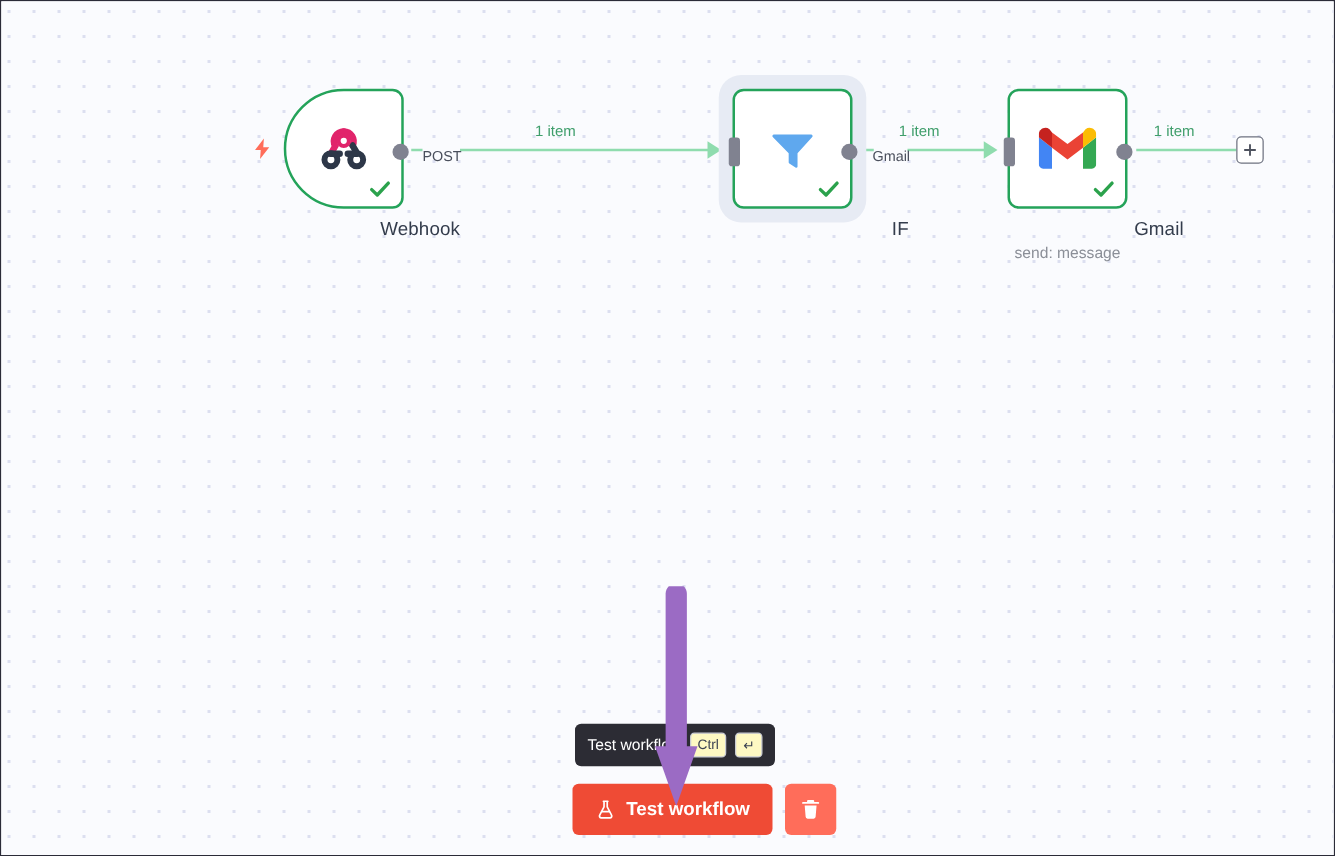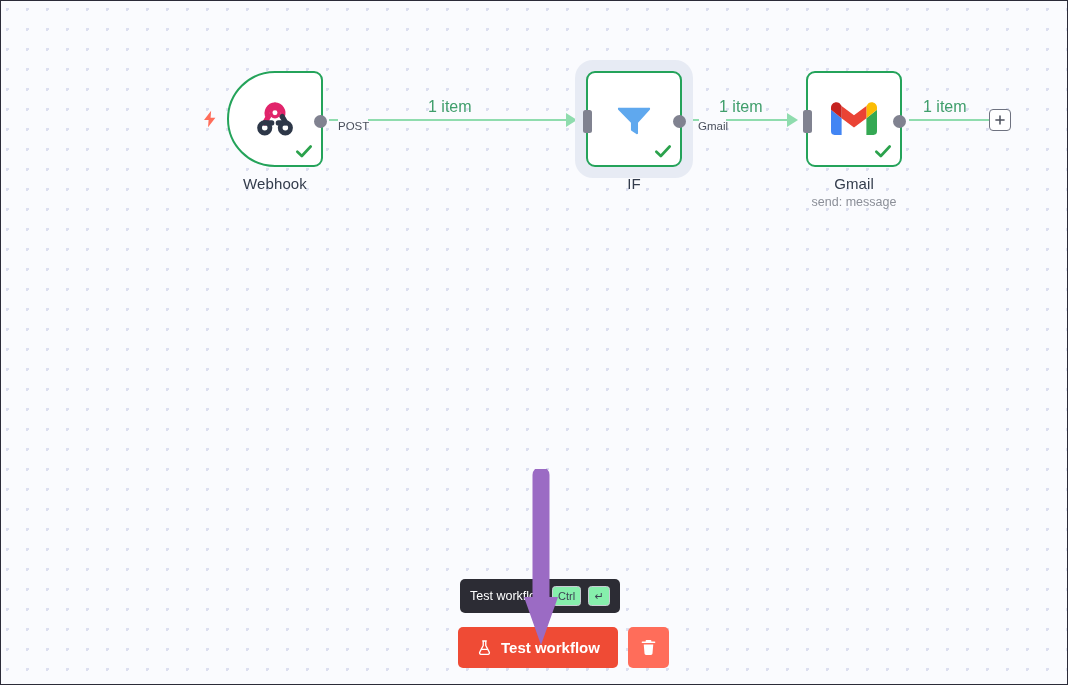--- a/index.html
+++ b/index.html
@@ -75,21 +75,21 @@
     width: 20px;
     height: 20px;
     color: #2ba24c;
   }
 
   .node-label {
     position: absolute;
     top: 104px;
     left: -45px;
     width: 186px;
-    text-align: center;
+    text-align: right;
     font-size: 15px;
     color: #333c4c;
     letter-spacing: .1px;
     white-space: nowrap;
   }
   .node-sublabel {
     position: absolute;
     top: 124px;
     left: -45px;
     width: 186px;
@@ -140,21 +140,21 @@
     position: absolute;
     top: 112px;
     width: 0; height: 0;
     border-top: 7px solid transparent;
     border-bottom: 7px solid transparent;
     border-left: 11px solid #8fdcae;
   }
   .conn-count {
     position: absolute;
     top: 97px;
-    font-size: 16px;
+    font-size: 12px;
     color: #3f9e6b;
     white-space: nowrap;
   }
   .conn-name {
     position: absolute;
     top: 119px;
     font-size: 11.5px;
     color: #4a4f5c;
     white-space: nowrap;
   }
@@ -196,21 +196,21 @@
     gap: 7px;
   }
   .tooltip-text {
     font-size: 12.5px;
     color: #ffffff;
   }
   .key-badge {
     min-width: 22px;
     height: 20px;
     padding: 0 5px;
-    background: #86efac;
+    background: #fef9c3;
     border: 1px solid #c9ccd4;
     border-radius: 3.5px;
     font-size: 11px;
     color: #3b4252;
     display: flex;
     align-items: center;
     justify-content: center;
   }
 
   .btn-test {

